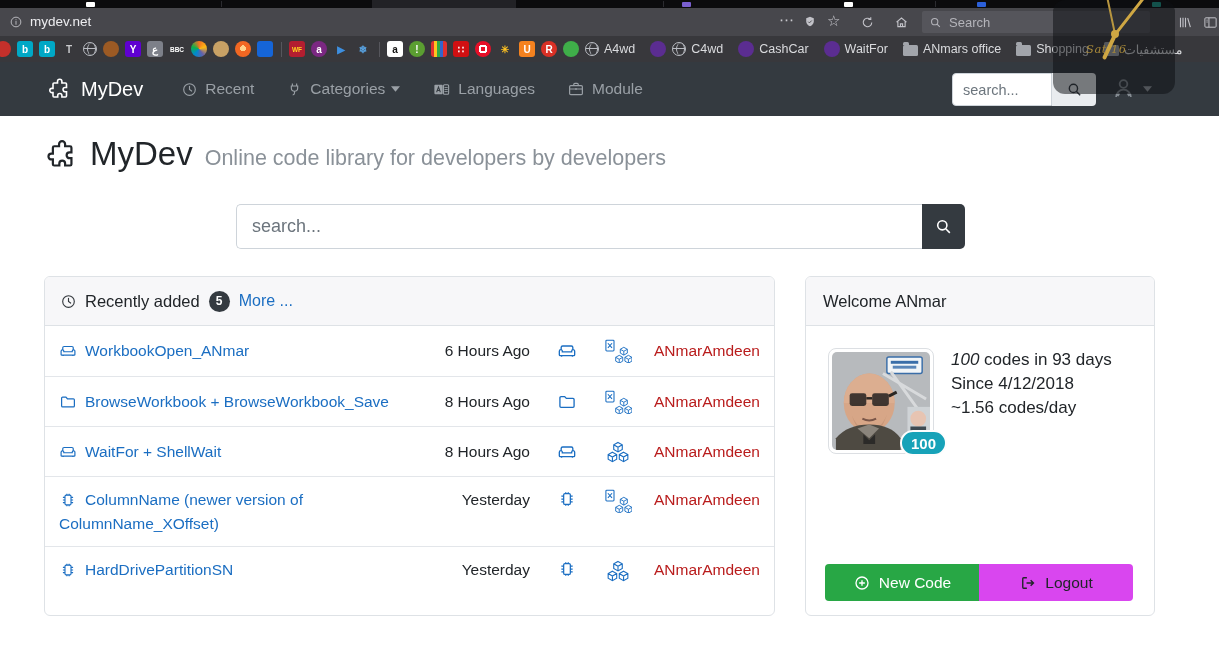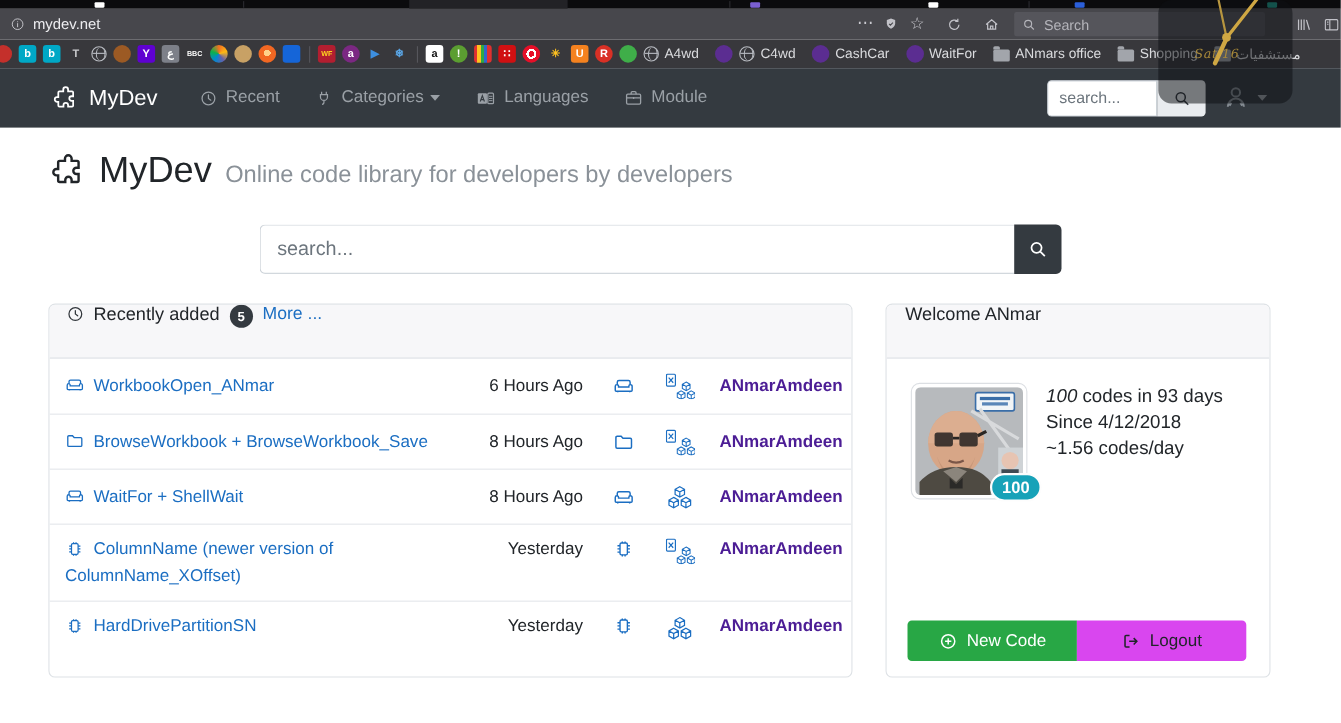--- a/index.html
+++ b/index.html
@@ -73,37 +73,37 @@
   #mainsearch input { width:686px; height:45px; border:1px solid #ced4da; border-right:none; border-radius:5px 0 0 5px;
                       padding:0 15px; font-size:18px; color:#495057; outline:none; font-family:"Liberation Sans", sans-serif; }
   #mainsearch input::placeholder { color:#6c757d; }
   #mainsearch .msbtn { width:43px; height:45px; background:#343a40; border:none; border-radius:0 5px 5px 0;
                        display:flex; align-items:center; justify-content:center; color:#fff; }
 
   
   .panel { position:absolute; border:1px solid #dee2e6; border-radius:6px; background:#fff; overflow:hidden; }
   #recent-panel  { left:44px;  top:276px; width:731px; height:340px; }
   #welcome-panel { left:805px; top:276px; width:350px; height:340px; }
-  .panel-head { height:49px; background:#f7f7f9; border-bottom:1px solid #dee2e6; display:flex; padding:0 15px; }
+  .panel-head { height:49px; background:#f7f7f9; border-bottom:1px solid #dee2e6; display:flex; align-items:center; padding:0 15px; }
   .panel-head .ph-title { font-size:16.5px; color:#212529; margin-left:8px; }
   .count-badge { width:21px; height:21px; border-radius:50%; background:#343a40; color:#fff; font-size:12px; font-weight:bold;
                  display:flex; align-items:center; justify-content:center; margin-left:9px; }
   .more-link { font-size:16px; color:#1b6ec2; margin-left:9px; cursor:pointer; }
 
   .rrow { display:grid; grid-template-columns:383px 100px 50px 52px 118px; padding:0 14px; align-items:center; }
   .rrow + .rrow { border-top:1px solid #e3e6ea; }
   .rrow.h50 { height:50px; }
   .rrow.tall { align-items:start; padding-top:11px; }
   .rrow.h70 { height:70px; } .rrow.h68 { height:68px; }
   .cell-name { font-size:15.5px; color:#1b6ec2; line-height:24px; }
   .cell-name svg { color:#1b6ec2; margin-right:8px; vertical-align:-4px; }
   .cell-time { font-size:15.5px; color:#212529; text-align:right; padding-right:12px; line-height:24px; }
   .cell-ticon, .cell-micon { display:flex; justify-content:center; color:#1b6ec2; }
   .rrow.tall .cell-ticon, .rrow.tall .cell-micon { margin-top:1px; }
-  .cell-author { font-size:15.5px; color:#4c1d95; padding-left:10px; line-height:24px;font-weight:bold; }
+  .cell-author { font-size:15.5px; color:#b91c1c; padding-left:10px; line-height:24px; }
 
   
   .avatar-wrap { position:absolute; left:22px; top:71px; width:106px; height:106px; background:#fff;
                  border:1px solid #dcdfe3; border-radius:8px; padding:3px; }
   .avatar-wrap svg { border-radius:5px; display:block; }
   .avatar-badge { position:absolute; left:94px; top:153px; min-width:46px; height:26px; border-radius:14px;
                   background:#17a2b8; border:2px solid #fdfdfd; color:#fff; font-size:15px; font-weight:bold;
                   display:flex; align-items:center; justify-content:center; padding:0 9px; }
   .stats { position:absolute; left:145px; top:71px; font-size:17px; color:#212529; line-height:24px; }
   .stats .em { font-style:italic; }

